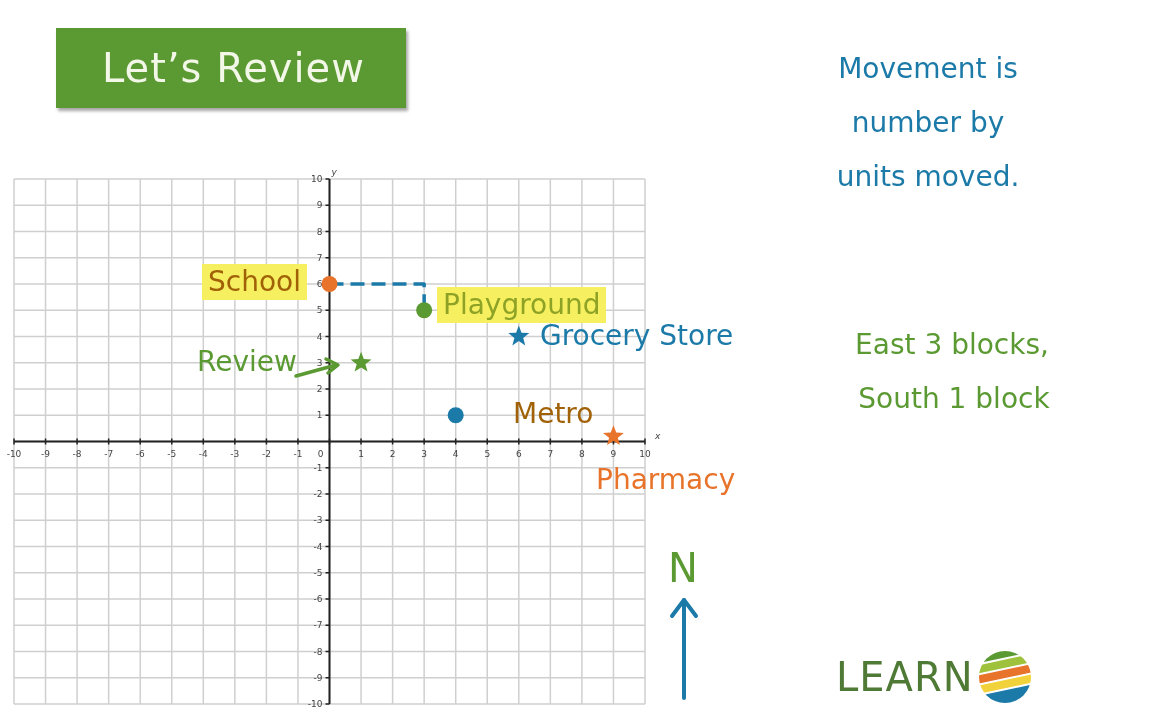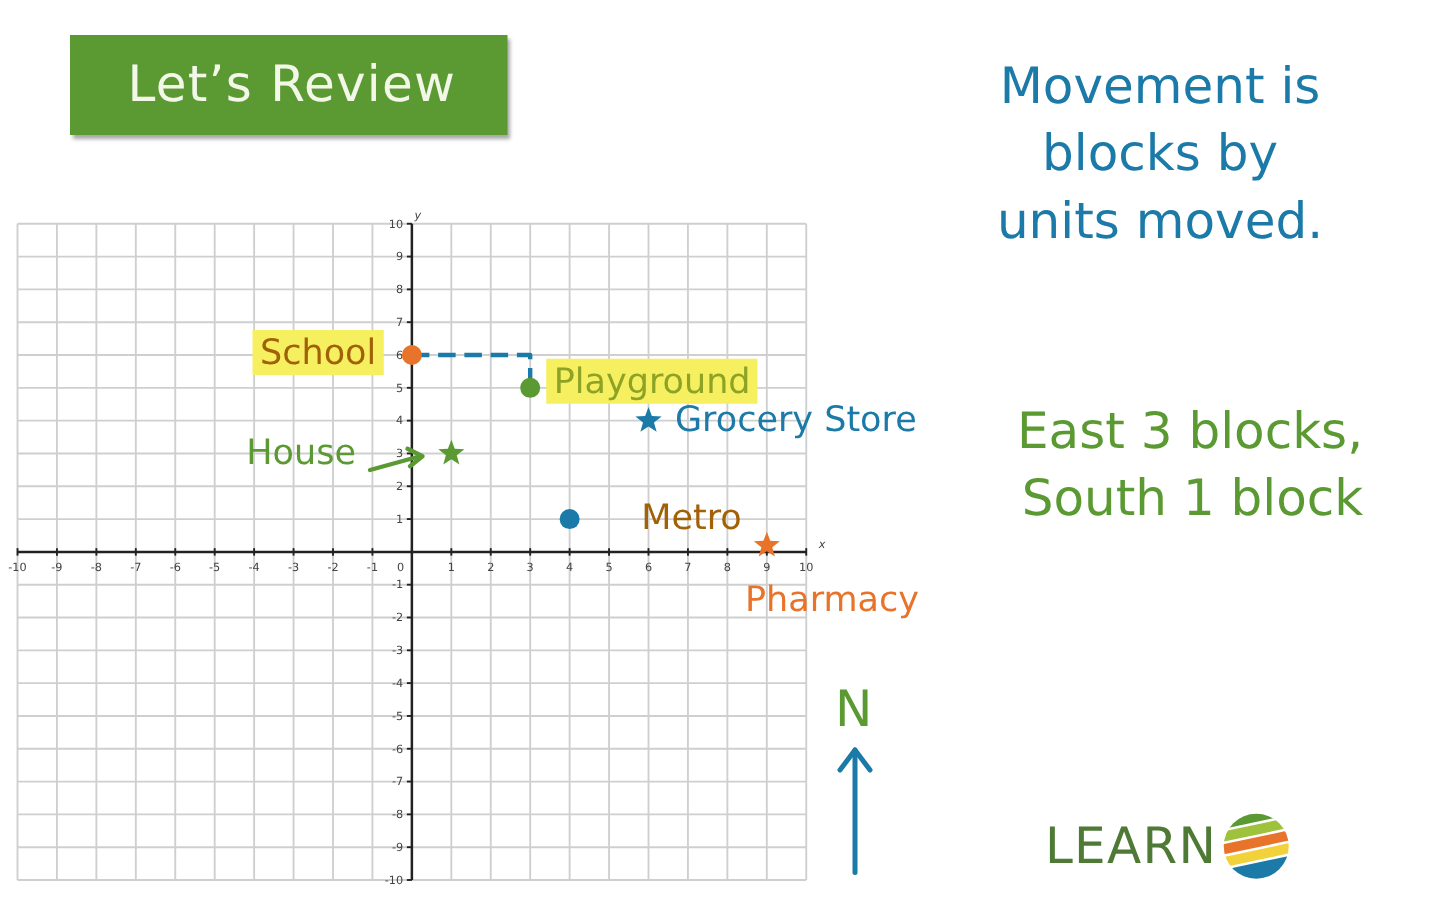--- a/index.html
+++ b/index.html
@@ -1,21 +1,21 @@
 <!DOCTYPE html>
 <html><head>
 <meta charset="utf-8">
 <style>
   html, body { margin:0; padding:0; }
   body { width:1152px; height:720px; background:#ffffff; position:relative; overflow:hidden;
          font-family:"DejaVu Sans", sans-serif; }
   .banner { position:absolute; left:56px; top:28px; width:350px; height:80px; background:#5b9a32;
             box-shadow:2px 3px 3px rgba(0,0,0,0.35); display:flex; align-items:center; }
   .banner span { color:#f2f7e8; font-size:40px; margin-left:46px; letter-spacing:1px; }
-  .msg { position:absolute; color:#1b7aa8; font-size:40px; line-height:54px; text-align:center; }
+  .msg { position:absolute; color:#1b7aa8; font-size:28px; line-height:54px; text-align:center; }
   .msg.blue { left:748px; top:42px; width:360px; }
   .msg.green { color:#5b9a32; left:770px; top:318px; width:350px; line-height:54px; text-align:center; }
   svg { position:absolute; left:0; top:0; }
   .lbl { position:absolute; font-size:28px; white-space:nowrap; line-height:32px; }
   .hl { background:#f6f060; padding:2px 6px; }
   .logo { position:absolute; left:836px; top:648px; display:flex; align-items:center; font-size:40px;
           letter-spacing:1px; }
   .logo .learn { color:#4f7a36; }
   .logo .zillion { color:#1d6fa0; }
 </style>
@@ -162,27 +162,27 @@
     <circle cx="424.15000000000003" cy="310.25" r="8" fill="#5b9a32"></circle>
     <polygon points="518.8,325.5 521.5,332.8 529.3,333.1 523.2,337.9 525.3,345.4 518.8,341.1 512.3,345.4 514.4,337.9 508.3,333.1 516.1,332.8" fill="#1b7aa8"></polygon>
     <polygon points="361.1,351.8 363.8,359.0 371.5,359.4 365.4,364.2 367.5,371.6 361.1,367.4 354.6,371.6 356.7,364.2 350.6,359.4 358.3,359.0" fill="#5b9a32"></polygon>
     <circle cx="455.7" cy="415.25" r="8" fill="#1b7aa8"></circle>
     <polygon points="613.5,425.3 616.2,432.5 623.9,432.9 617.8,437.7 619.9,445.1 613.5,440.9 607.0,445.1 609.1,437.7 603.0,432.9 610.7,432.5" fill="#e8732a"></polygon>
   </svg>
 
 <div class="lbl hl" style="left:202px;top:264px;color:#a16207;">School</div>
 <div class="lbl hl" style="left:437px;top:287px;color:#8ea226;">Playground</div>
 <div class="lbl" style="left:540px;top:320px;color:#1b7aa8;">Grocery Store</div>
-<div class="lbl" style="left:197px;top:346px;color:#5b9a32;">House</div>
+<div class="lbl" style="left:197px;top:346px;color:#5b9a32;">Review</div>
 <div class="lbl" style="left:470px;top:398px;color:#a16207;margin-left:43px;">Metro</div>
 <div class="lbl" style="left:596px;top:464px;color:#e8732a;">Pharmacy</div>
 
 <div class="msg blue">
   <div>Movement is</div>
-  <div>blocks by</div>
+  <div>number by</div>
   <div>units moved.</div>
 </div>
 
 <div class="msg green">
   <div style="padding-left:14px;">East 3 blocks,</div>
   <div style="padding-left:18px;">South 1 block</div>
 </div>
 
 <div style="position:absolute;left:668px;top:545px;font-size:40px;color:#5b9a32;">N</div>
 <svg width="40" height="110" style="left:664px;top:594px;" viewBox="0 0 40 110">

